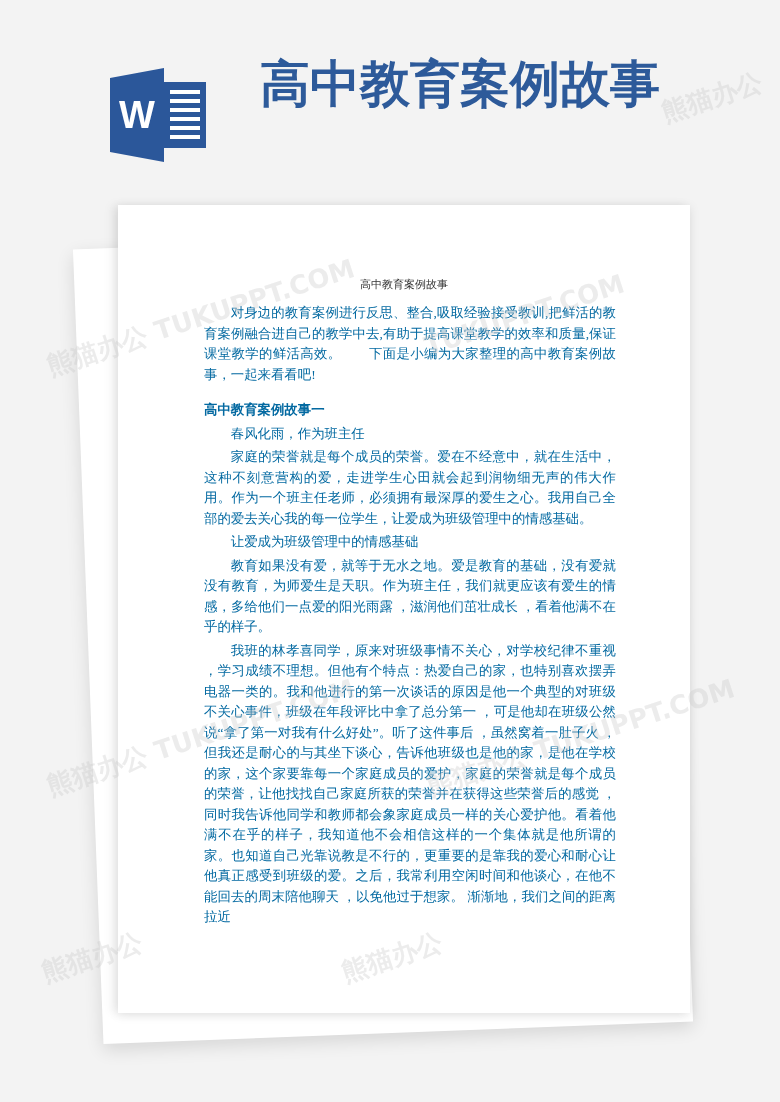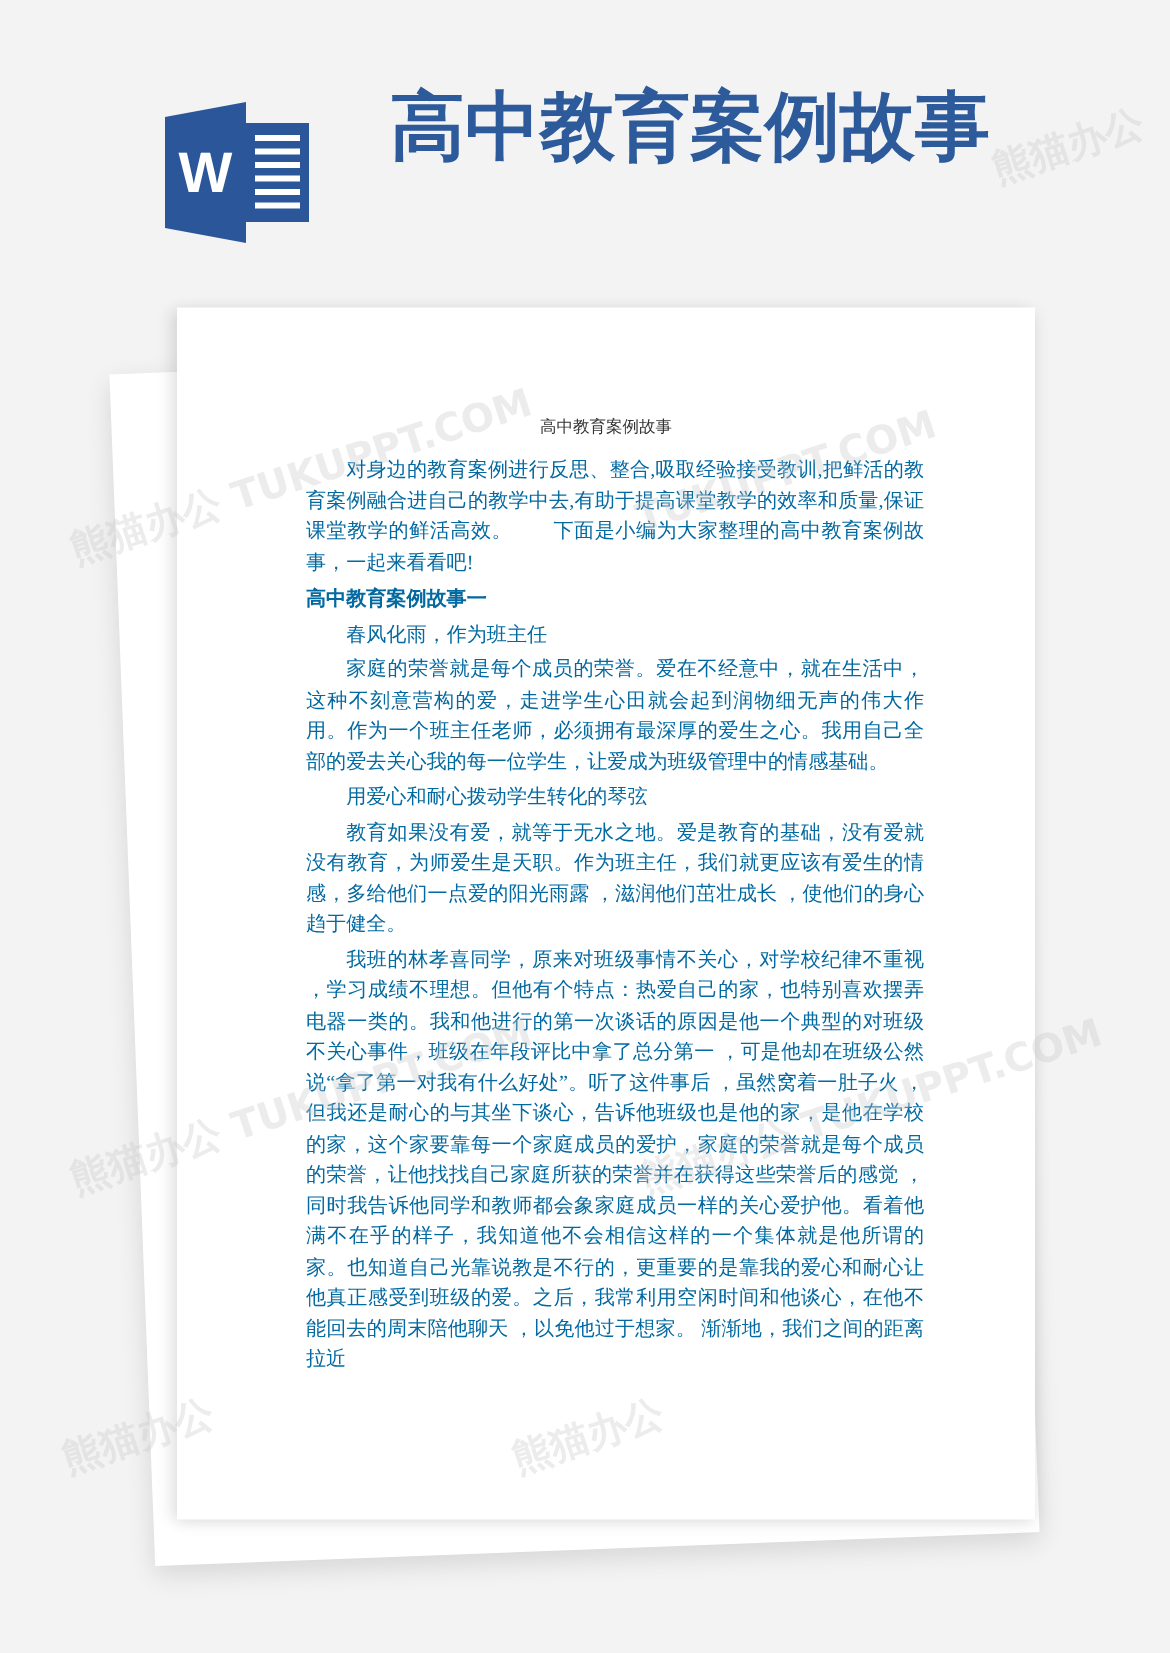--- a/index.html
+++ b/index.html
@@ -30,21 +30,21 @@
       position: absolute; left: 0; top: 72px; width: 100%; text-align: center;
       font-family: "DejaVu Serif", "Liberation Serif", serif; font-size: 11px; color: #333;
     }
     .body-text {
       position: absolute; left: 86px; top: 98px; width: 412px;
       font-size: 13.4px; line-height: 20.5px; color: #0369a1;
       font-family: Liberation Serif, serif;
       text-align: justify;
     }
     .p { margin: 0 0 3px 0; text-indent: 2em; }
-    .heading { font-weight: bold; text-indent: 0; margin: 4px 0 3px 0; }
+    .heading { font-weight: bold; text-indent: 0; margin: 15px 0 3px 0; }
     .watermark {
       position: absolute; color: rgba(200,200,200,0.35); font-size: 26px; font-weight: bold;
       transform: rotate(-18deg); white-space: nowrap; pointer-events: none;
       font-family: "DejaVu Sans", sans-serif;
     }
   </style>
 </head>
 <body>
 
 <div class="header">
@@ -66,22 +66,22 @@
 
 <div class="back-page"></div>
 
 <div class="page">
   <div class="doc-title">高中教育案例故事</div>
   <div class="body-text">
     <p class="p">对身边的教育案例进行反思、整合,吸取经验接受教训,把鲜活的教育案例融合进自己的教学中去,有助于提高课堂教学的效率和质量,保证课堂教学的鲜活高效。　　下面是小编为大家整理的高中教育案例故事，一起来看看吧!</p>
     <p class="heading">高中教育案例故事一</p>
     <p class="p">春风化雨，作为班主任</p>
     <p class="p">家庭的荣誉就是每个成员的荣誉。爱在不经意中，就在生活中，这种不刻意营构的爱，走进学生心田就会起到润物细无声的伟大作用。作为一个班主任老师，必须拥有最深厚的爱生之心。我用自己全部的爱去关心我的每一位学生，让爱成为班级管理中的情感基础。</p>
-    <p class="p">用爱心和耐心拨动学生转化的琴弦</p>
-    <p class="p">教育如果没有爱，就等于无水之地。爱是教育的基础，没有爱就没有教育，为师爱生是天职。作为班主任，我们就更应该有爱生的情感，多给他们一点爱的阳光雨露 ，滋润他们茁壮成长 ，使他们的身心趋于健全。</p>
+    <p class="p">让爱成为班级管理中的情感基础</p>
+    <p class="p">教育如果没有爱，就等于无水之地。爱是教育的基础，没有爱就没有教育，为师爱生是天职。作为班主任，我们就更应该有爱生的情感，多给他们一点爱的阳光雨露 ，滋润他们茁壮成长 ，看着他满不在乎的样子。</p>
     <p class="p">我班的林孝喜同学，原来对班级事情不关心，对学校纪律不重视 ，学习成绩不理想。但他有个特点：热爱自己的家，也特别喜欢摆弄电器一类的。我和他进行的第一次谈话的原因是他一个典型的对班级不关心事件，班级在年段评比中拿了总分第一 ，可是他却在班级公然说“拿了第一对我有什么好处”。听了这件事后 ，虽然窝着一肚子火 ，但我还是耐心的与其坐下谈心，告诉他班级也是他的家，是他在学校的家，这个家要靠每一个家庭成员的爱护，家庭的荣誉就是每个成员的荣誉，让他找找自己家庭所获的荣誉并在获得这些荣誉后的感觉 ，同时我告诉他同学和教师都会象家庭成员一样的关心爱护他。看着他满不在乎的样子，我知道他不会相信这样的一个集体就是他所谓的家。也知道自己光靠说教是不行的，更重要的是靠我的爱心和耐心让他真正感受到班级的爱。之后，我常利用空闲时间和他谈心，在他不能回去的周末陪他聊天 ，以免他过于想家。 渐渐地，我们之间的距离拉近</p>
   </div>
 </div>
 
 <div class="watermark" style="left:40px; top:300px;"><span>熊猫办公</span> <span>TUKUPPT.COM</span></div>
 <div class="watermark" style="left:420px; top:300px;"><span>TUKUPPT.COM</span></div>
 <div class="watermark" style="left:40px; top:720px;"><span>熊猫办公</span> <span>TUKUPPT.COM</span></div>
 <div class="watermark" style="left:420px; top:720px;"><span>熊猫办公</span> <span>TUKUPPT.COM</span></div>
 <div class="watermark" style="left:40px; top:940px;"><span>熊猫办公</span></div>
 <div class="watermark" style="left:340px; top:940px;"><span>熊猫办公</span></div>

